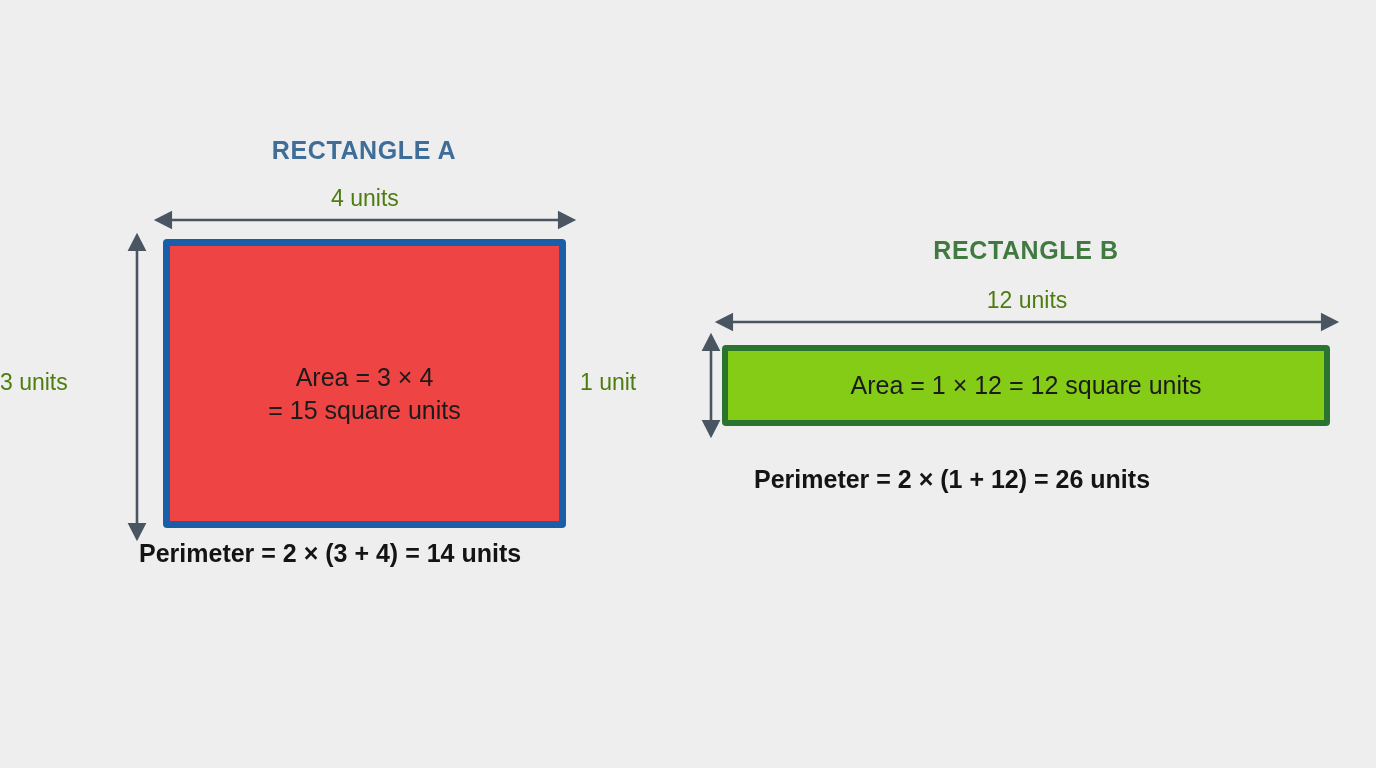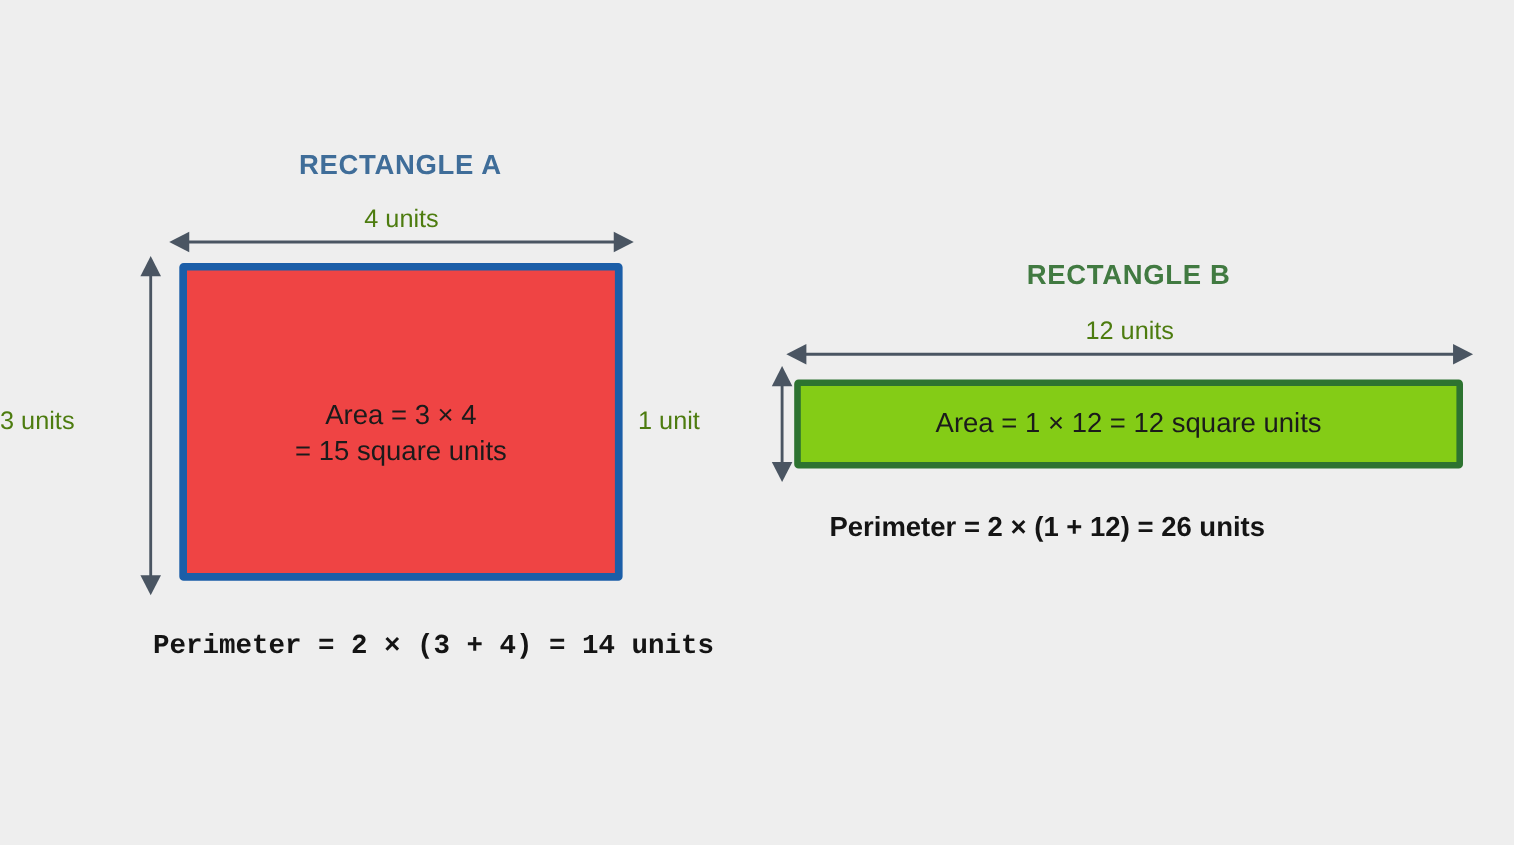--- a/index.html
+++ b/index.html
@@ -93,21 +93,21 @@
     top: 10px;
   }
 
   
   .perimeter {
     font-size: 25px;
     font-weight: bold;
     color: #141414;
     white-space: nowrap;
   }
-  #perimeter-a { left: 139px; top: 573px; font-family: Liberation Mono, monospace; }
+  #perimeter-a { left: 139px; top: 539px; }
   #perimeter-b { left: 754px; top: 453px; margin-top: 12px; }
 </style>
 </head>
 <body>
 
 <div class="stage">
 
   <svg id="arrow-layer" viewBox="0 0 1376 768" xmlns="http://www.w3.org/2000/svg">
     <defs>
       <marker id="ah-start" markerWidth="9" markerHeight="9" refX="7.2" refY="4" orient="auto" markerUnits="strokeWidth">

